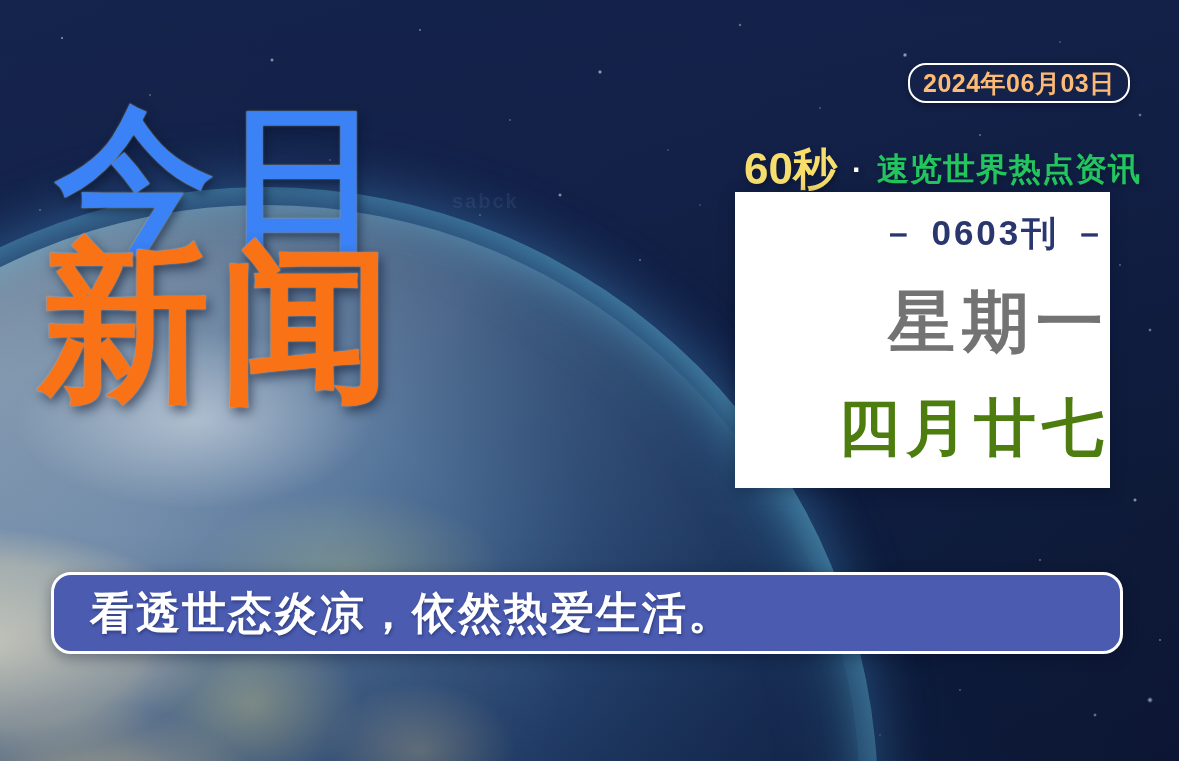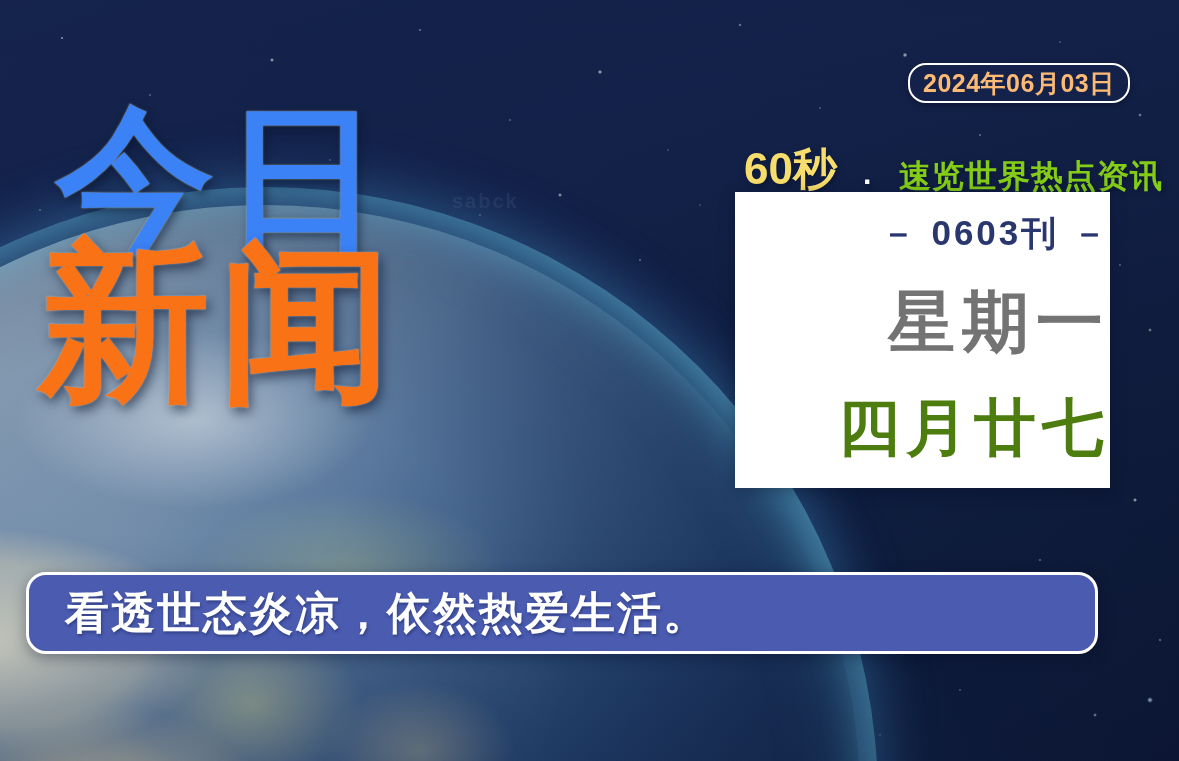--- a/index.html
+++ b/index.html
@@ -197,43 +197,43 @@
     z-index: 6;
     box-shadow: 0 2px 6px rgba(0,0,0,0.3);
   }
 
   
   .tagline {
     position: absolute;
     left: 744px;
     top: 140px;
     display: flex;
-    align-items: flex-end;
-    gap: 20px;
+    align-items: center;
+    gap: 9px;
     z-index: 6;
     white-space: nowrap;
   }
   .tagline-60 {
     font-size: 44px;
     font-weight: 900;
     color: #f7dd6b;
     letter-spacing: 0px;
     text-shadow: 2px 3px 5px rgba(8,18,44,0.6);
   }
   .tagline-dot {
     font-size: 30px;
     font-weight: 900;
     color: #ffffff;
     padding: 0 6px;
     text-shadow: 2px 3px 5px rgba(8,18,44,0.6);
   }
   .tagline-rest {
     font-size: 32px;
     font-weight: 900;
-    color: #84cc16;
+    color: #22c55e;
     letter-spacing: 1px;
     text-shadow: 2px 3px 5px rgba(8,18,44,0.6);
   }
 
   
   .card {
     position: absolute;
     left: 735px;
     top: 192px;
     width: 375px;
@@ -267,21 +267,21 @@
     font-size: 62px;
     font-weight: 900;
     color: #4d7c0f;
     letter-spacing: 6px;
     white-space: nowrap;
   }
 
   
   .quote-bar {
     position: absolute;
-    left: 26px;
+    left: 51px;
     top: 572px;
     width: 1072px;
     height: 82px;
     box-sizing: border-box;
     background: #4a5bb0;
     border: 3.5px solid #ffffff;
     border-radius: 20px;
     display: flex;
     align-items: center;
     z-index: 6;

